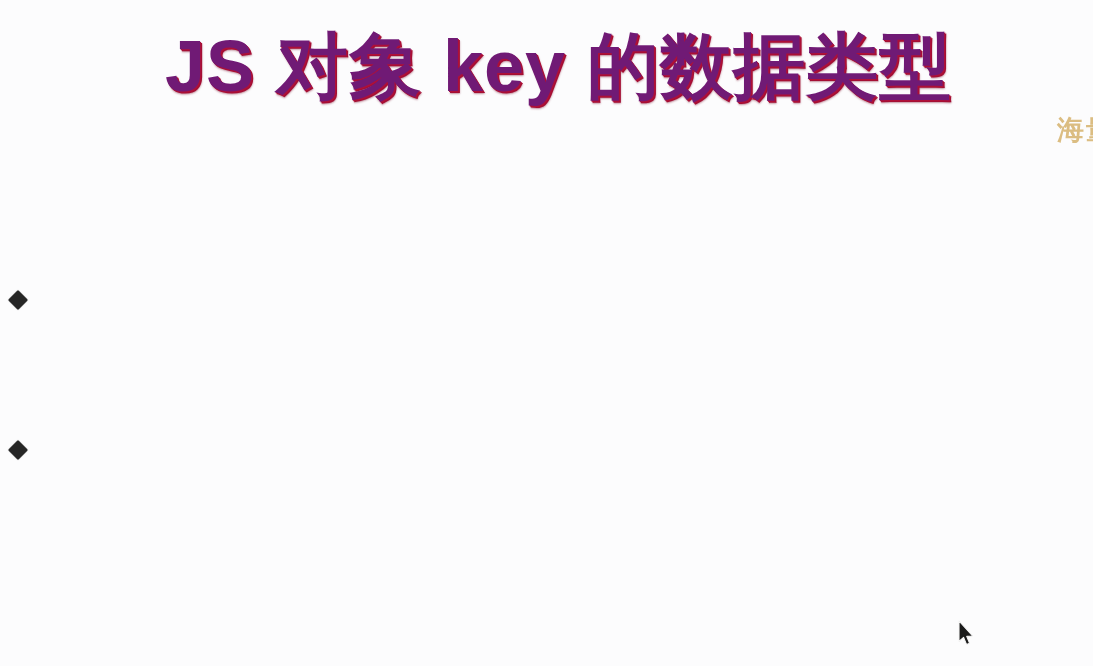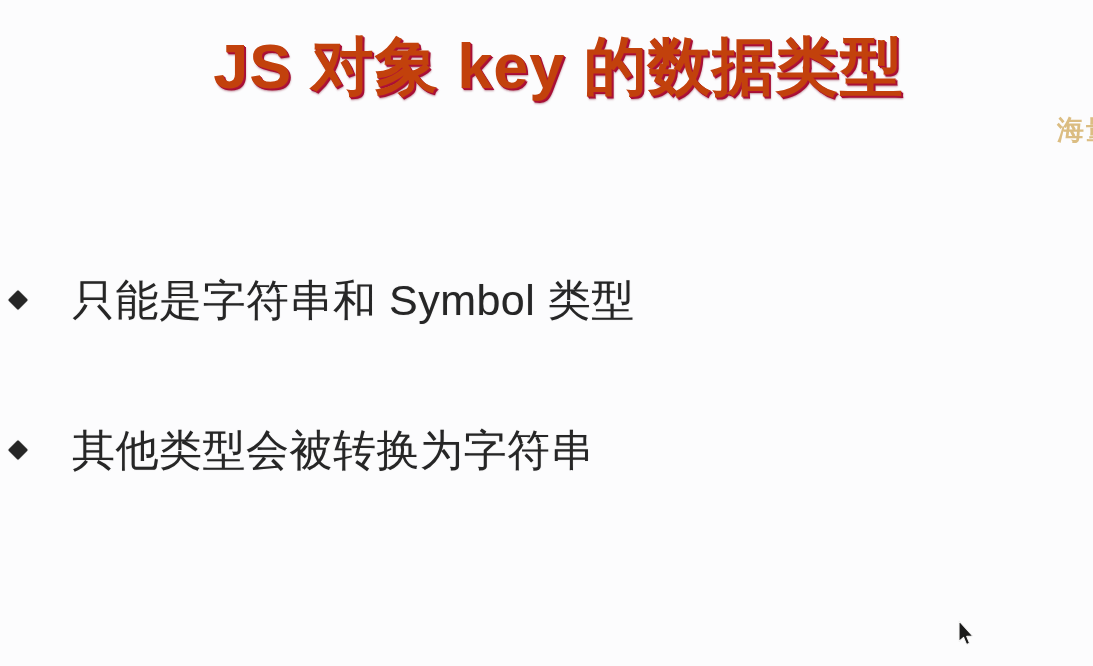--- a/index.html
+++ b/index.html
@@ -23,25 +23,25 @@
     position: absolute;
     left: 0;
     top: 18px;
     width: 1093px;
     height: 96px;
     text-align: center;
   }
 
   #slide-title {
     display: inline-block;
-    font-size: 63px;
+    font-size: 72px;
     font-weight: bold;
     line-height: 96px;
     letter-spacing: 1px;
-    color: #c2410c;
+    color: #701a75;
     white-space: nowrap;
     text-shadow:
        1px 1px 0 #b01038,
        2px 2px 0 #a50f34,
        2px 3px 2px rgba(120, 10, 40, 0.45);
     transform: translateX(12px);
   }
 
   
   #watermark {
@@ -113,26 +113,24 @@
   <div id="title-block">
     <span id="slide-title">JS 对象 key 的数据类型</span>
   </div>
 
   <div id="watermark">海量</div>
 
   <div id="bullet-list">
 
     <div class="bullet-row">
       <span class="bullet-marker"></span>
-      <span class="bullet-text">只能是字符串和 Symbol 类型</span>
     </div>
 
     <div class="bullet-row">
       <span class="bullet-marker"></span>
-      <span class="bullet-text">其他类型会被转换为字符串</span>
     </div>
 
 
   </div>
 
   <svg id="mouse-cursor" viewBox="0 0 20 30">
     <path d="M2,1 L2,21.5 L6.6,17.4 L9.6,24.6 L12.6,23.3 L9.7,16.4 L15.6,16.0 Z" fill="#1a1a1a" stroke="#f5f5f5" stroke-width="1.1" stroke-linejoin="round"></path>
   </svg>
 
 </div>

